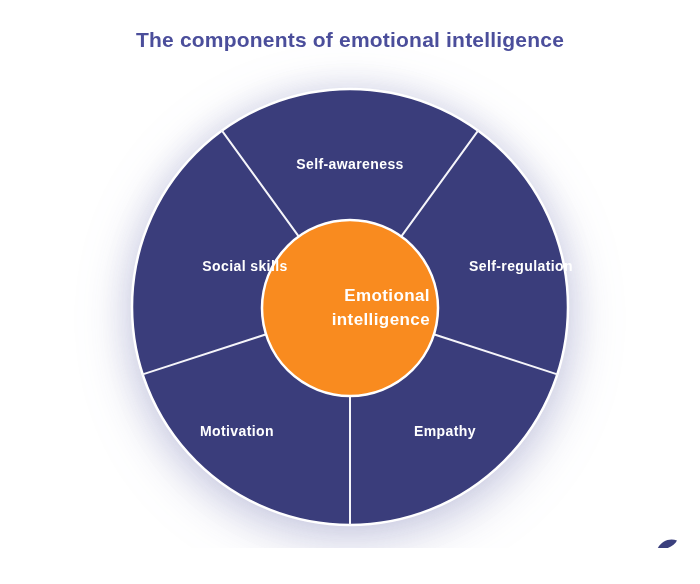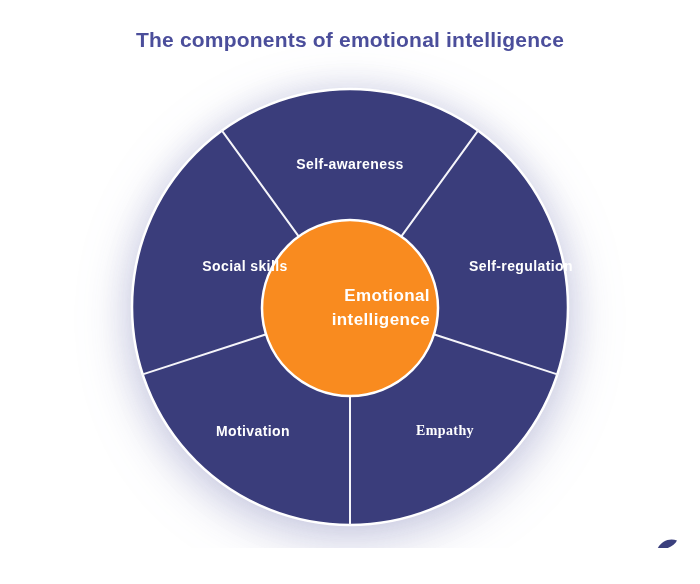--- a/index.html
+++ b/index.html
@@ -58,22 +58,22 @@
     transform: translate(-50%, -50%);
     color: var(--label-text, #ffffff);
     font-size: 14px;
     font-weight: bold;
     letter-spacing: 0.4px;
     white-space: nowrap;
   }
   .seg-label.pos-top          { left: 350px; top: 164px; }
   .seg-label.pos-right        { left: 499px; top: 266px; margin-left: 22px; }
   .seg-label.pos-left         { left: 199px; top: 266px; margin-left: 46px; }
-  .seg-label.pos-bottom-left  { left: 253px; top: 431px; }
-  .seg-label.pos-bottom-right { left: 445px; top: 431px; font-family: Liberation Serif, serif; }
+  .seg-label.pos-bottom-left  { left: 237px; top: 431px; }
+  .seg-label.pos-bottom-right { left: 445px; top: 431px; }
   .center-label {
     position: absolute;
     left: 350px;
     top: 308px;
     transform: translate(-50%, -50%);
     width: 160px;
     text-align: right;
     color: var(--label-text, #ffffff);
     font-size: 17px;
     font-weight: bold;

